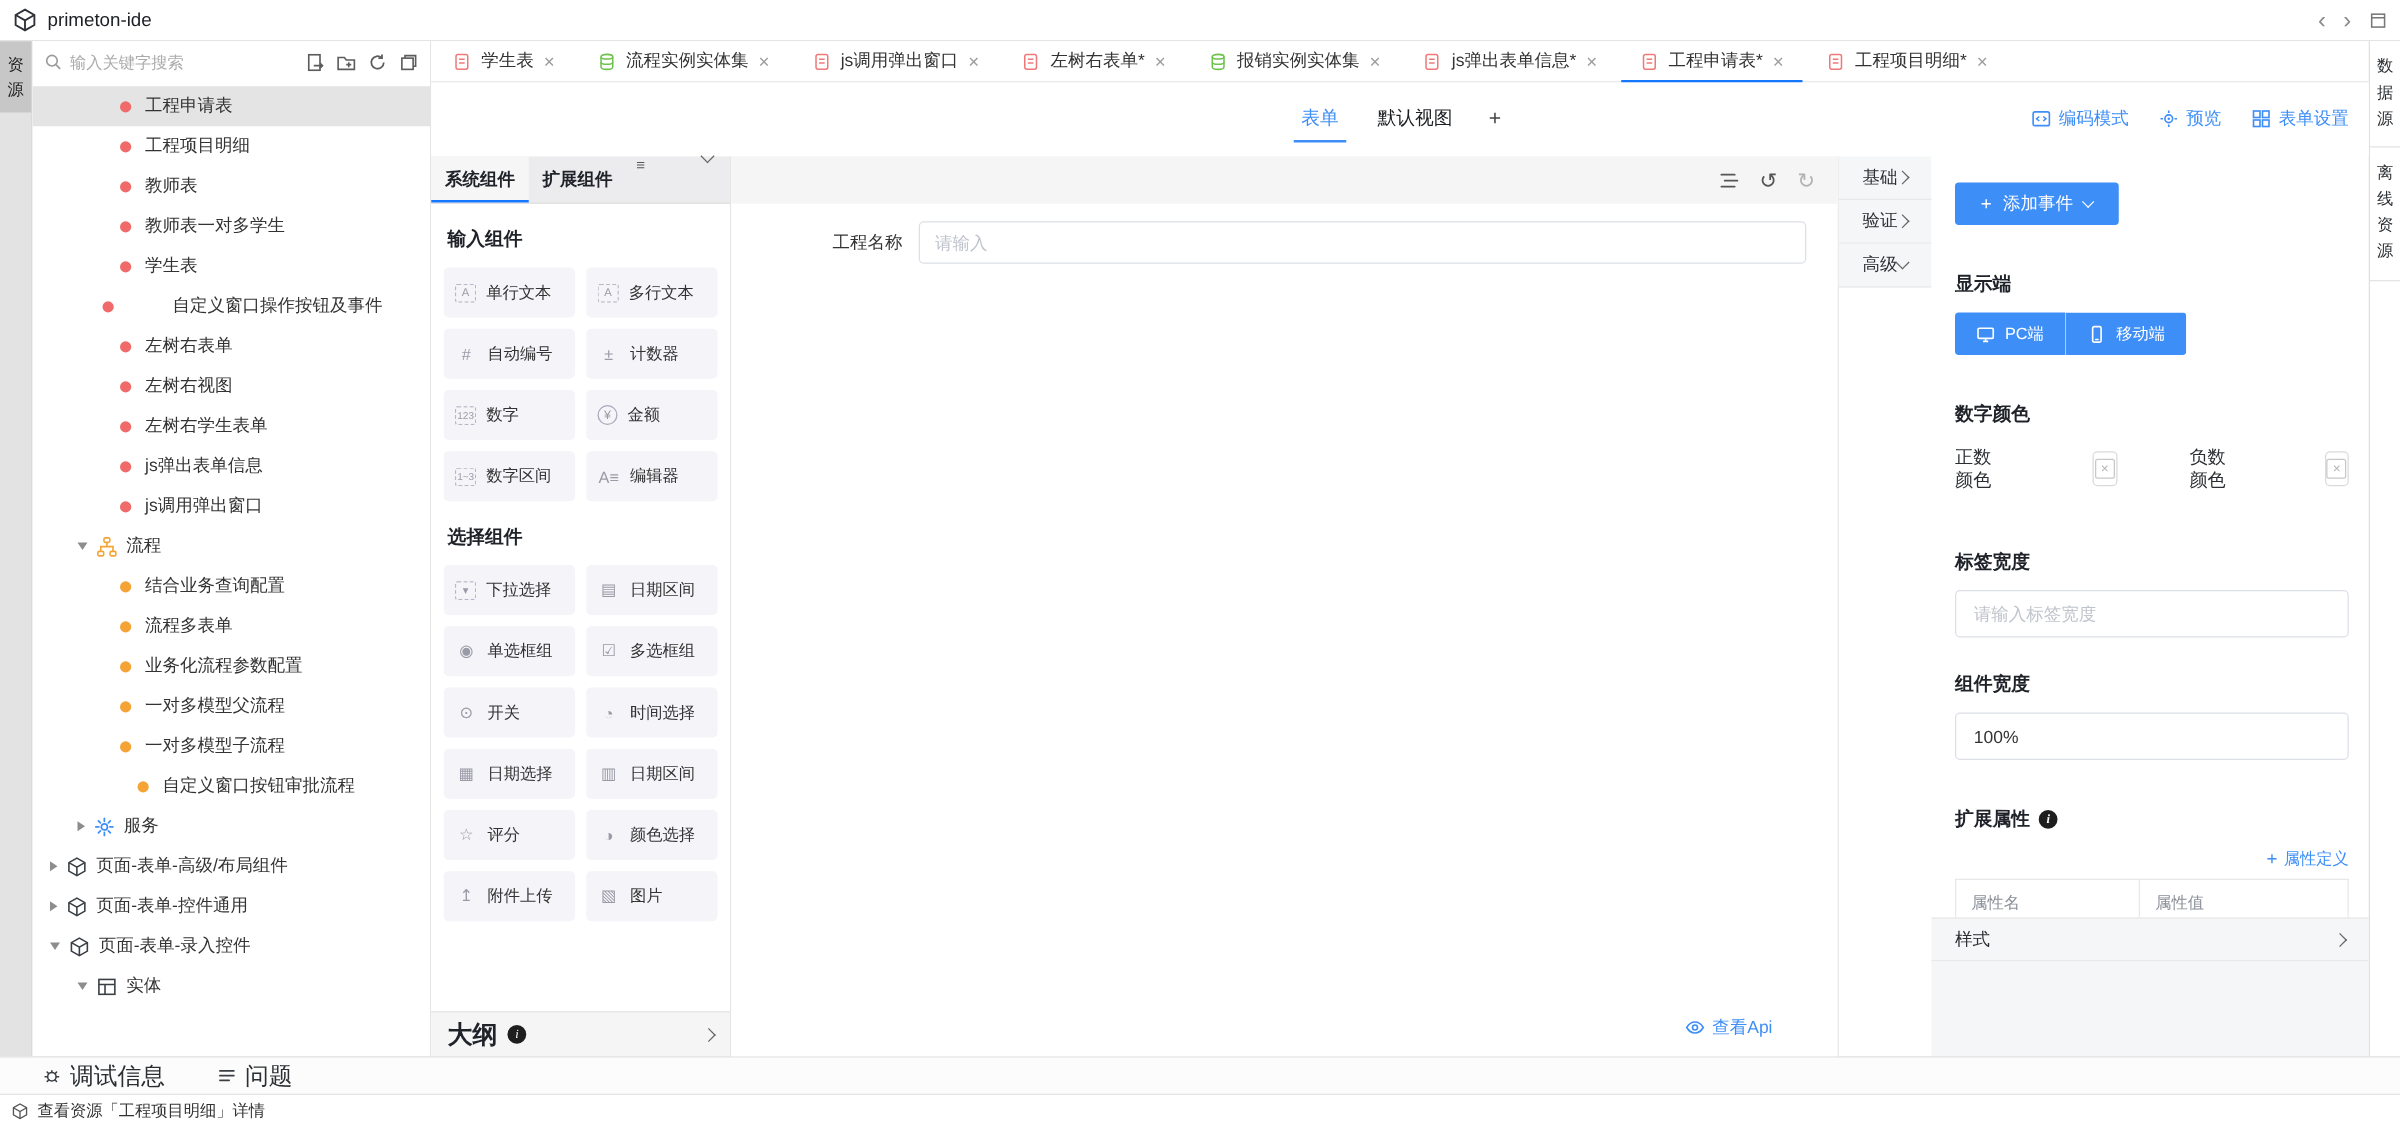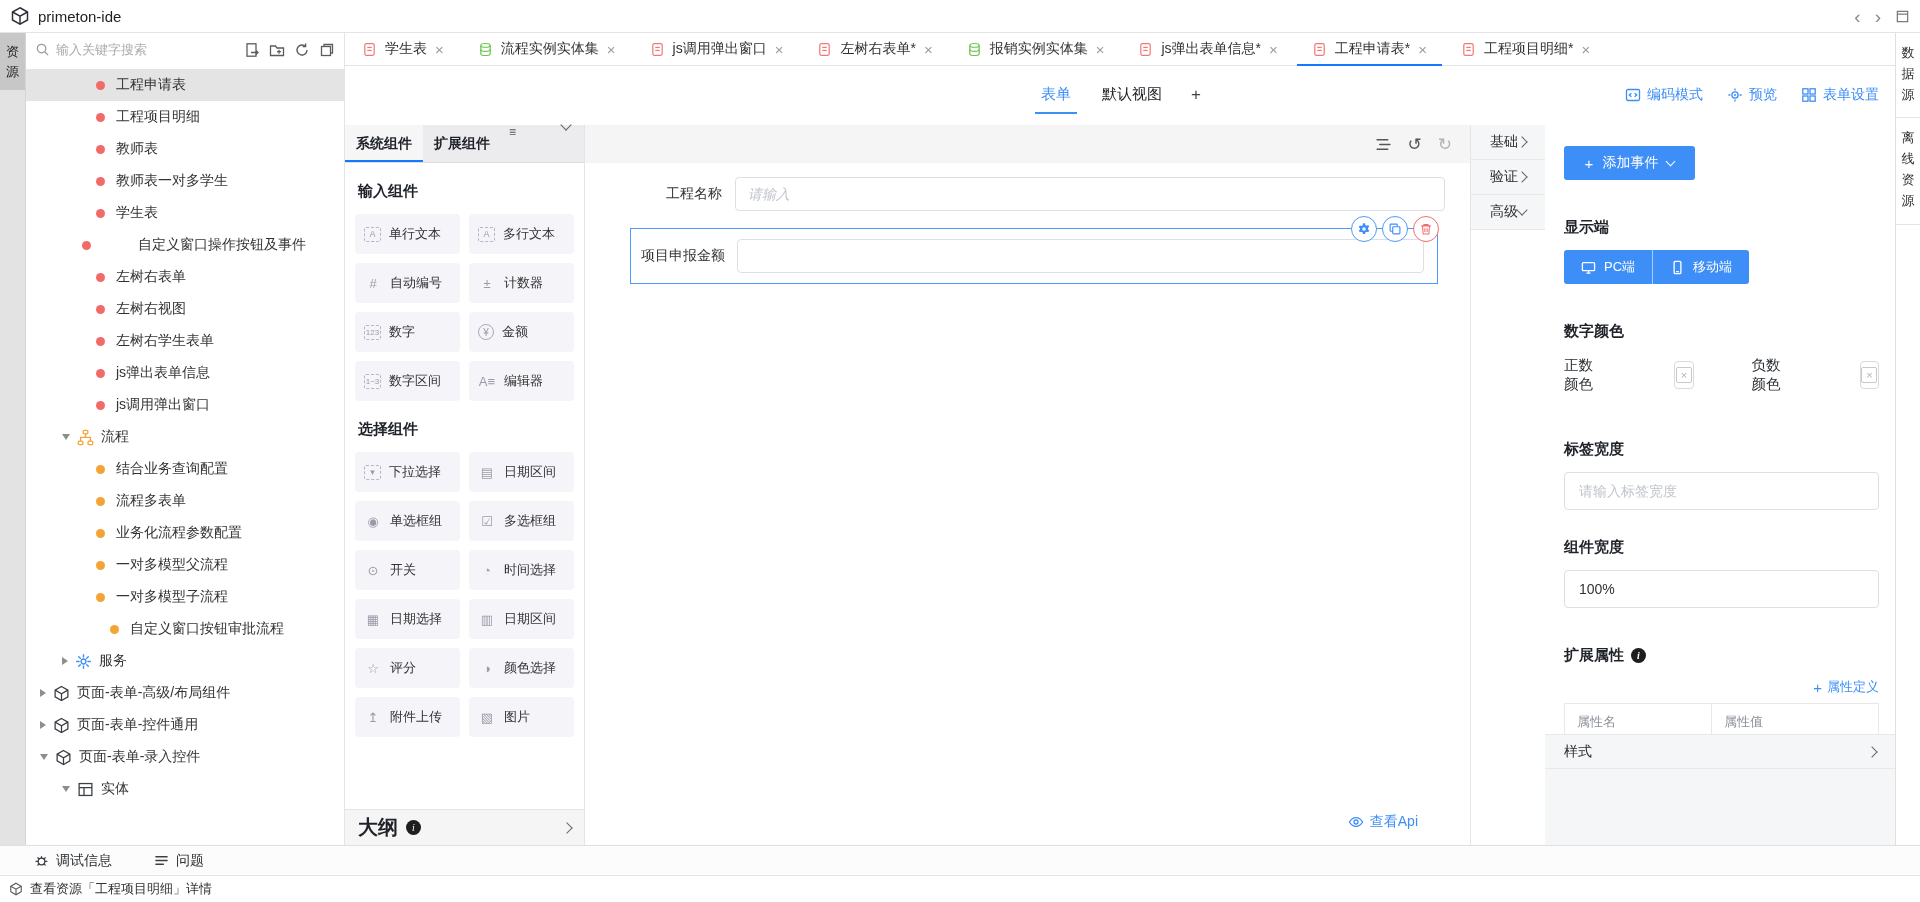--- a/index.html
+++ b/index.html
@@ -108,21 +108,21 @@
   .canvas-toolbar { flex:none; height:38px; background:#f5f5f6; display:flex; align-items:center;
     justify-content:flex-end; gap:16px; padding-right:18px; color:#555; }
   .ct-ic { width:17px; height:17px; cursor:pointer; }
   .ct-glyph { font-size:17px; line-height:1; cursor:pointer; }
   .ct-glyph.dim { color:#b3b3b3; }
   .canvas-body { flex:1; padding:14px 25px 0 45px; }
   .form-row { display:flex; align-items:center; gap:13px; }
   .f-label { flex:none; font-size:14px; color:#333; }
   .f-label.r { width:92px; text-align:right; }
   .t-input { flex:1; min-width:0; height:34px; border:1px solid #dcdfe6; border-radius:4px;
-    background:#fff; padding:0 12px; font-size:14px; color:#ef4444; outline:none;font-style:italic; }
+    background:#fff; padding:0 12px; font-size:14px; color:#ef4444; outline:none; }
   .t-input::placeholder { color:#c0c4cc; }
   .sel-wrap { position:relative; margin-top:17px; margin-right:7px; border:1px solid #4a9cf8;
     padding:10px 13px 10px 10px; display:flex; align-items:center; gap:12px; background:#fff; }
   .field-actions { position:absolute; top:-13px; right:-2px; display:flex; gap:5px; }
   .act-btn { width:26px; height:26px; border-radius:50%; background:#fff; border:1px solid #4a9cf8;
     color:var(--accent); display:flex; align-items:center; justify-content:center; cursor:pointer; }
   .act-btn svg { width:14px; height:14px; }
   .act-btn.danger { border-color:var(--danger); color:var(--danger); }
   .view-api { position:absolute; right:52px; bottom:14px; display:flex; align-items:center; gap:6px;
     color:var(--accent); font-size:14px; cursor:pointer; }
@@ -167,21 +167,21 @@
   .insp-filler { flex:1; background:#f5f6f7; }
 
   
   .right-strip { flex:none; width:25px; background:#fff; border-left:1px solid #e0e0e0; }
   .rs-tab { padding:10px 0 12px; border-bottom:1px solid #e4e4e4; display:flex; flex-direction:column;
     align-items:center; font-size:13px; color:#2b2f33; line-height:1.6; cursor:pointer; }
 
   
   .footer { flex:none; height:30px; background:#fcfcfc; border-top:1px solid #e0e0e0;
     display:flex; align-items:center; padding-left:34px; gap:42px; }
-  .foot-item { display:flex; align-items:center; gap:7px; font-size:14px; color:#2b2f33; cursor:pointer; }
+  .foot-item { display:flex; align-items:center; gap:7px; font-size:19px; color:#2b2f33; cursor:pointer; }
   .foot-item svg { width:15px; height:15px; color:#3a3f45; }
   .statusbar { flex:none; height:27px; background:#fff; border-top:1px solid #e4e4e4;
     display:flex; align-items:center; padding-left:9px; gap:7px; font-size:13px; color:#333; }
   .statusbar svg { width:14px; height:14px; color:#555; }
 </style>
 </head>
 <body>
 
 <svg width="0" height="0" style="position:absolute" aria-hidden="true">
   <defs>
@@ -647,41 +647,20 @@
                 <use href="#i-outline"></use>
               </svg>
             <span class="ct-glyph">↺</span>
             <span class="ct-glyph dim">↻</span>
           </div>
           <div class="canvas-body">
             <div class="form-row">
               <span class="f-label r">工程名称</span>
               <input class="t-input" placeholder="请输入" style="">
             </div>
-            <div class="sel-wrap">
-              <div class="field-actions">
-                <span class="act-btn">
-                    <svg>
-                      <use href="#i-gearfill"></use>
-                    </svg>
-                  </span>
-                <span class="act-btn">
-                    <svg>
-                      <use href="#i-copy"></use>
-                    </svg>
-                  </span>
-                <span class="act-btn danger">
-                    <svg>
-                      <use href="#i-trash"></use>
-                    </svg>
-                  </span>
-              </div>
-              <span class="f-label">项目申报金额</span>
-              <input class="t-input" value="" style="">
-            </div>
           </div>
           <div class="view-api">
             <svg>
                 <use href="#i-eye"></use>
               </svg>
             <span>查看Api</span>
           </div>
         </div>
 
         <div class="inspector">

